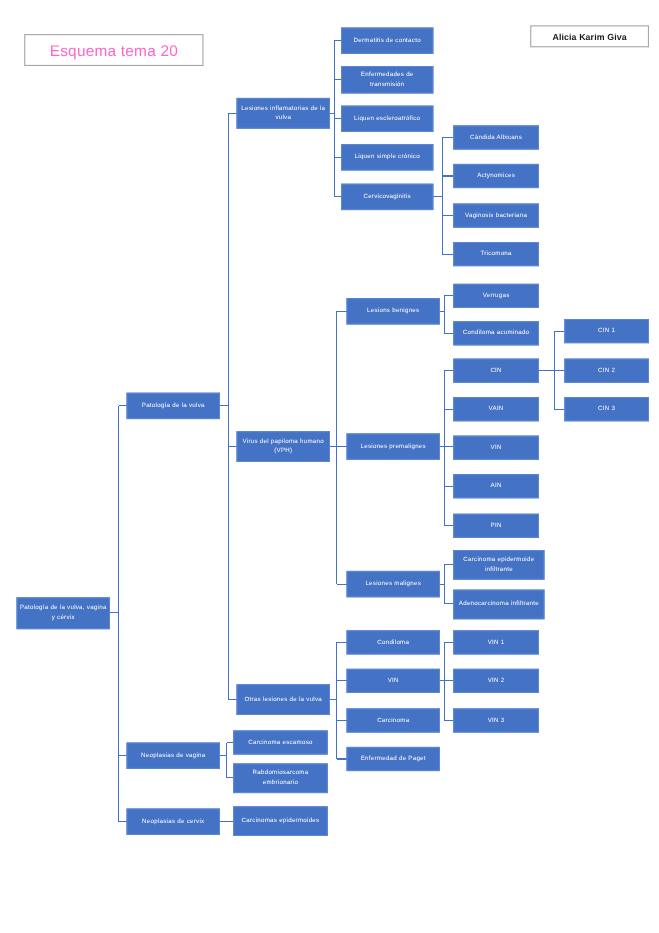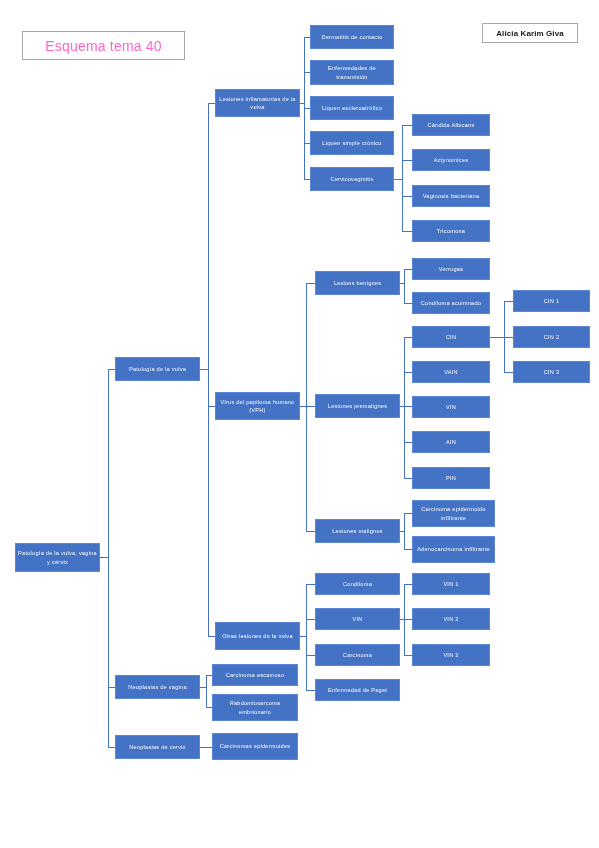--- a/index.html
+++ b/index.html
@@ -38,21 +38,21 @@
   }
   #title-plate{
     left:22px;top:31px;width:163px;height:29px;
   }
   #title-plate span{
     color:#ff66cc;
     font-size:14px;
     letter-spacing:.2px;
   }
   #author-plate{
-    left:482px;top:23px;width:96px;height:20px;
+    left:482px;top:23px;width:108px;height:20px;
   }
   #author-plate span{
     color:#1a1a1a;
     font-size:8px;
     font-weight:600;
     letter-spacing:.1px;
   }
 </style>
 </head>
 <body>
@@ -135,21 +135,21 @@
       <path d="M200 687 H206"></path>
       <path d="M206 675 V707"></path>
       <path d="M206 675 H212"></path>
       <path d="M206 707 H212"></path>
 
       <path d="M200 747 H212"></path>
     </g>
   </svg>
 
   <div class="plate" id="title-plate">
-    <span>Esquema tema 40</span>
+    <span>Esquema tema 20</span>
   </div>
   <div class="plate" id="author-plate">
     <span>Alicia Karim Giva</span>
   </div>
 
   <div class="node" style="left:15px;top:543px;width:85px;height:29px;">
     <span>Patología de la vulva, vagina y cérvix</span>
   </div>
 
   <div class="node" style="left:115px;top:357px;width:85px;height:24px;">

